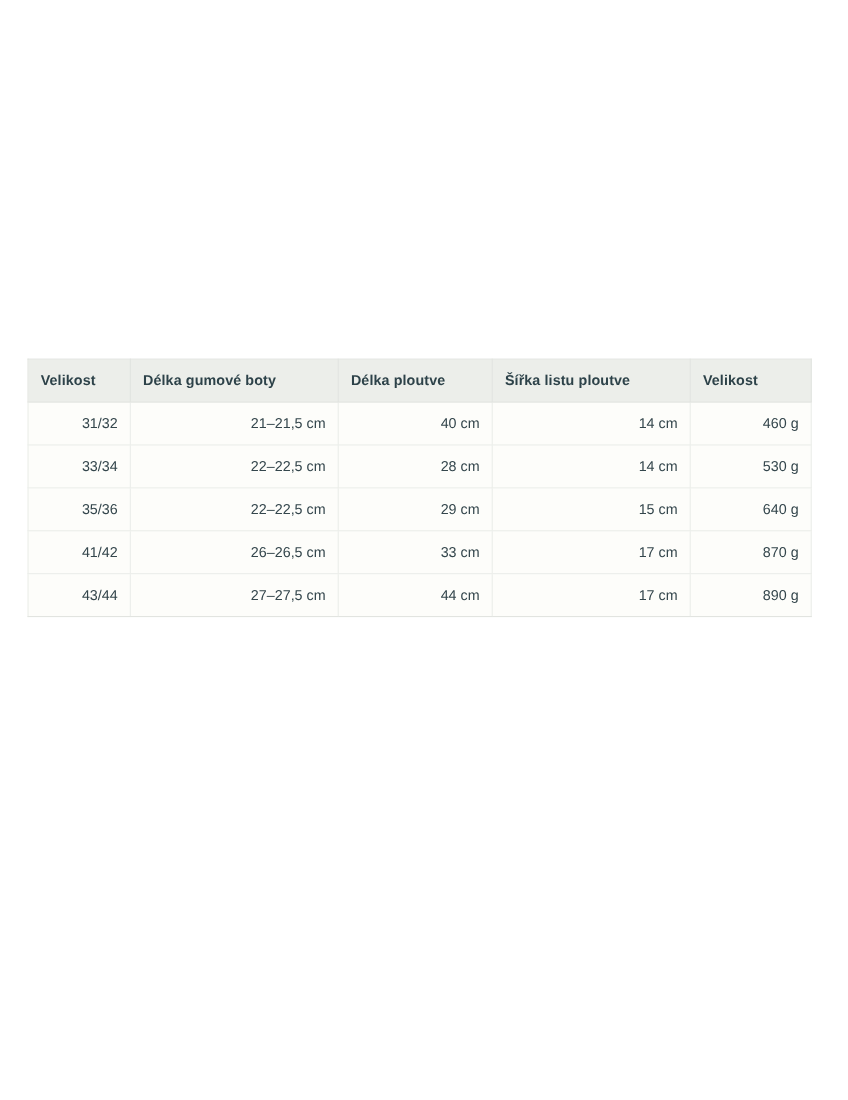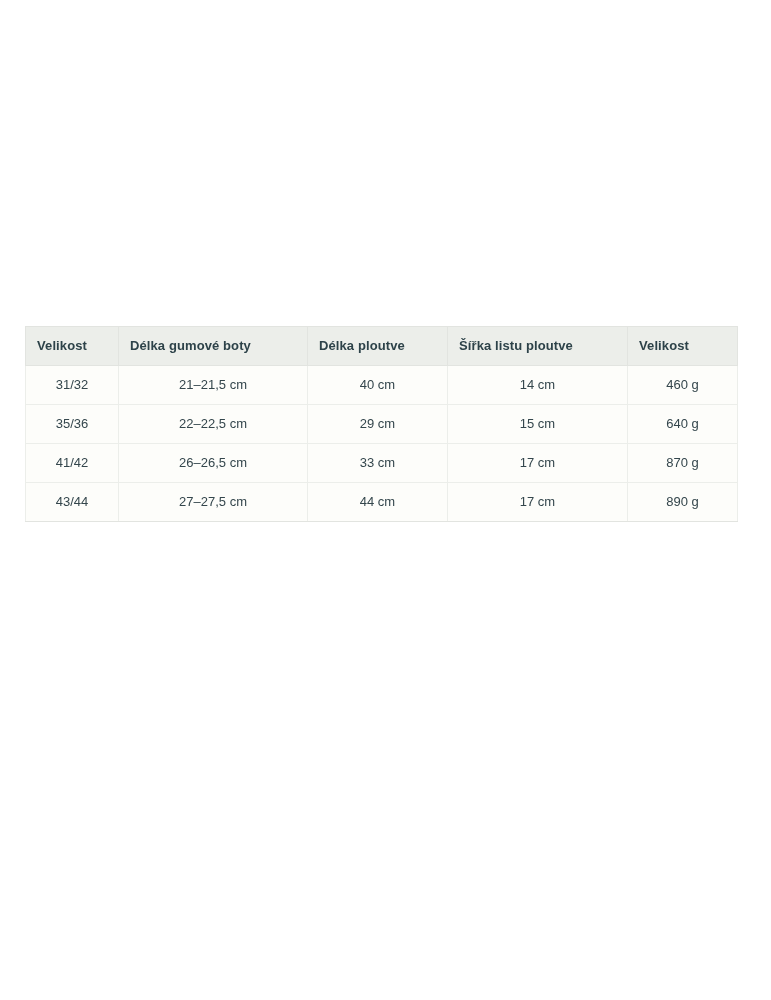--- a/index.html
+++ b/index.html
@@ -58,21 +58,21 @@
     line-height: 14px;
     height: 13px;
     box-sizing: content-box;
   }
 
   table.size-table tbody td {
     background: #fdfdfa;
     color: #34464c;
     font-size: 13px;
     font-weight: normal;
-    text-align: center;
+    text-align: right;
     padding: 12px 11px 12px 11px;
     border: 1px solid #eceeea;
     white-space: nowrap;
     line-height: 14px;
     height: 13px;
     box-sizing: content-box;
   }
 
   table.size-table tbody tr:last-child td {
     border-bottom-color: #e2e4e0;
@@ -102,20 +102,27 @@
       </thead>
       <tbody>
         <tr>
           <td>31/32</td>
           <td>21–21,5 cm</td>
           <td>40 cm</td>
           <td>14 cm</td>
           <td>460 g</td>
         </tr>
         <tr>
+          <td>33/34</td>
+          <td>22–22,5 cm</td>
+          <td>28 cm</td>
+          <td>14 cm</td>
+          <td>530 g</td>
+        </tr>
+        <tr>
           <td>35/36</td>
           <td>22–22,5 cm</td>
           <td>29 cm</td>
           <td>15 cm</td>
           <td>640 g</td>
         </tr>
         <tr>
           <td>41/42</td>
           <td>26–26,5 cm</td>
           <td>33 cm</td>

